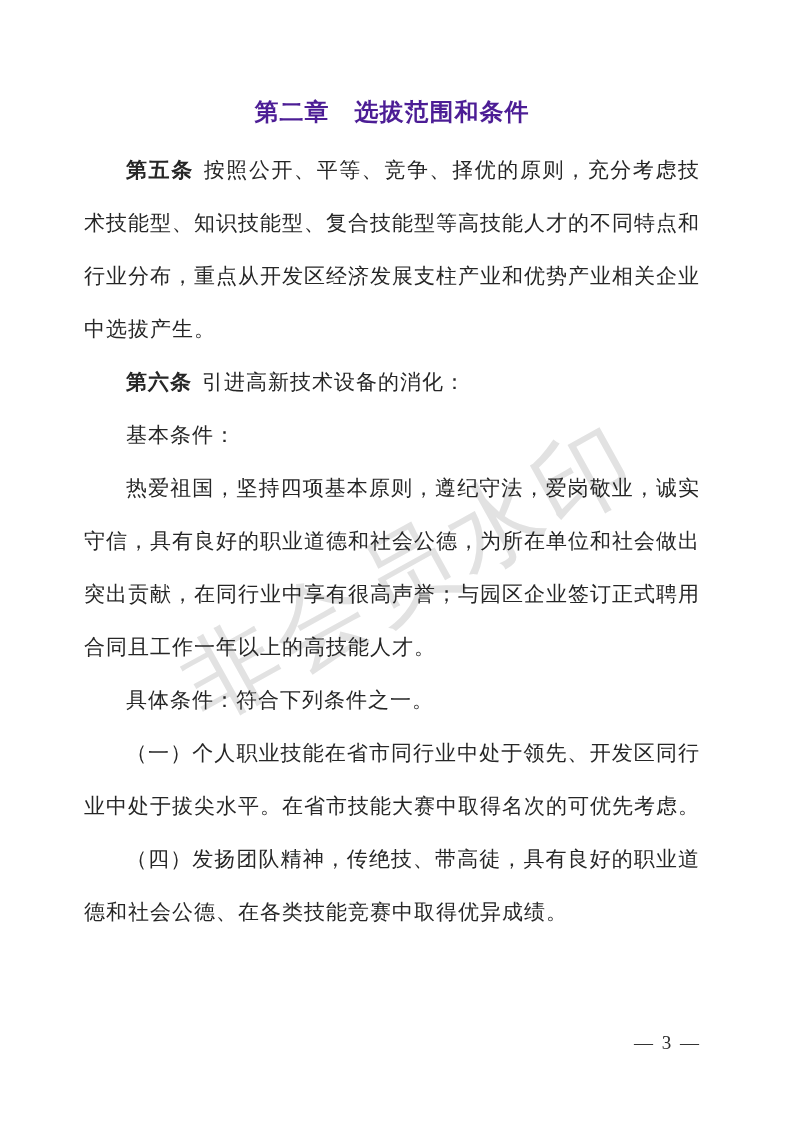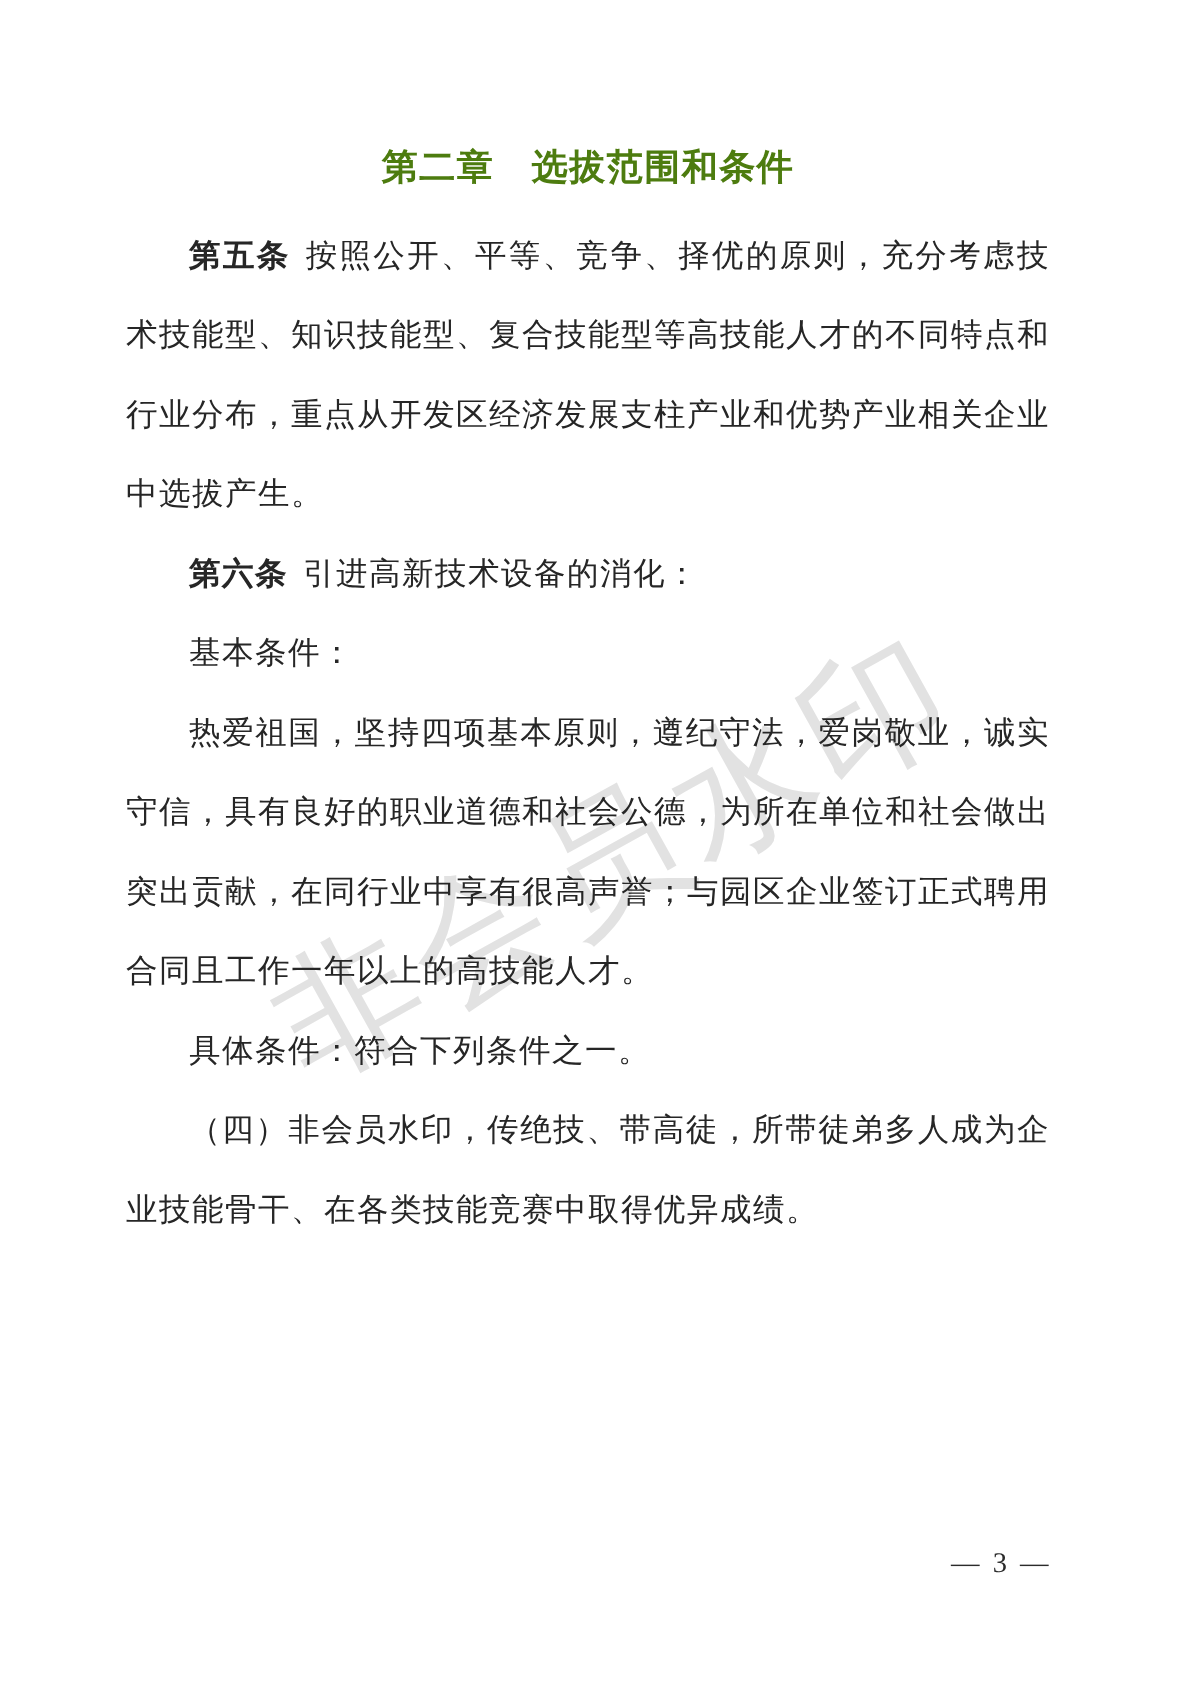--- a/index.html
+++ b/index.html
@@ -32,21 +32,21 @@
     width: 616px;
     z-index: 1;
   }
   .chapter-heading {
     margin: 0 0 12px 0;
     font-size: 24px;
     line-height: 40px;
     font-weight: 700;
     text-align: center;
     letter-spacing: 1px;
-    color: #4d7c0f;
+    color: #4c1d95;
     font-family: "Liberation Sans", "DejaVu Sans", sans-serif;
   }
   .para {
     margin: 0;
     font-size: 21px;
     line-height: 53px;
     letter-spacing: 1px;
     text-indent: 2em;
     text-align: justify;
     text-align-last: left;
@@ -79,22 +79,23 @@
     <p class="para"><span class="lead">第五条</span><span>按照公开、平等、竞争、择优的原则，充分考虑技术技能型、知识技能型、复合技能型等高技能人才的不同特点和行业分布，重点从开发区经济发展支柱产业和优势产业相关企业中选拔产生。</span></p>
 
     <p class="para"><span class="lead">第六条</span><span>引进高新技术设备的消化：</span></p>
 
     <p class="para"><span>基本条件：</span></p>
 
     <p class="para"><span>热爱祖国，坚持四项基本原则，遵纪守法，爱岗敬业，诚实守信，具有良好的职业道德和社会公德，为所在单位和社会做出突出贡献，在同行业中享有很高声誉；与园区企业签订正式聘用合同且工作一年以上的高技能人才。</span></p>
 
     <p class="para"><span>具体条件：符合下列条件之一。</span></p>
 
+    <p class="para"><span>（一）个人职业技能在省市同行业中处于领先、开发区同行业中处于拔尖水平。在省市技能大赛中取得名次的可优先考虑。</span></p>
 
 
 
-    <p class="para"><span>（四）非会员水印，传绝技、带高徒，所带徒弟多人成为企业技能骨干、在各类技能竞赛中取得优异成绩。</span></p>
+    <p class="para"><span>（四）发扬团队精神，传绝技、带高徒，具有良好的职业道德和社会公德、在各类技能竞赛中取得优异成绩。</span></p>
 
   </div>
 
   <div class="page-number">— 3 —</div>
 
 </div>
 
 </body></html>

